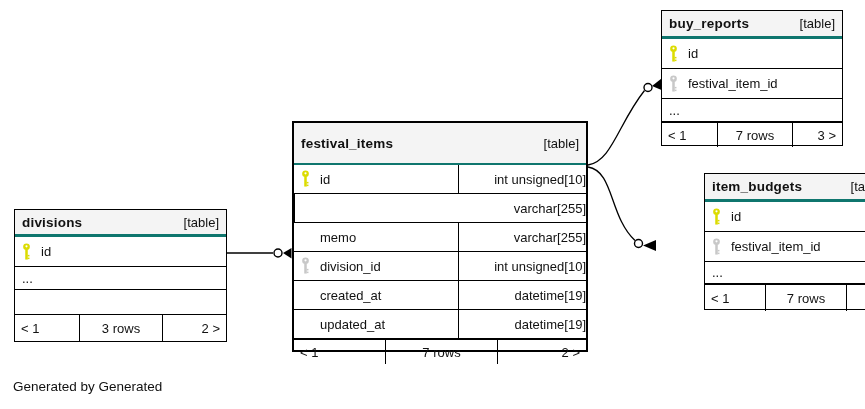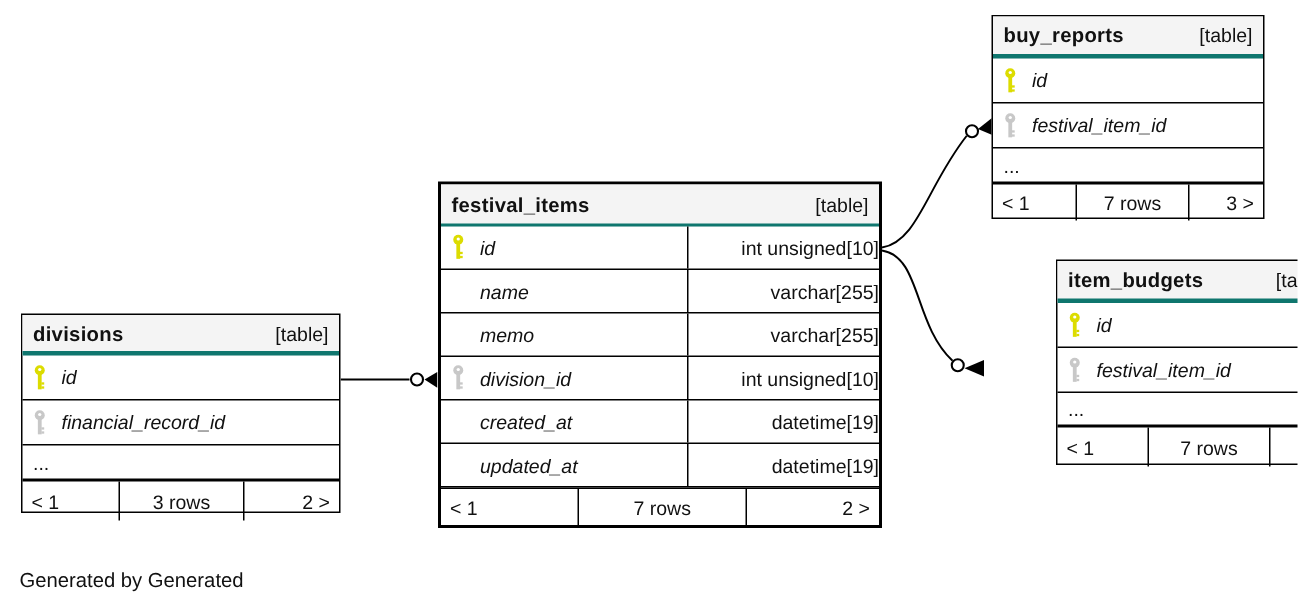--- a/index.html
+++ b/index.html
@@ -19,21 +19,21 @@
     padding:0 7px;border-bottom:3px solid #0f766e;box-sizing:border-box;flex:0 0 auto;
   }
   .tbl.focus .thead{border-bottom-width:2px;}
   .tname{font-weight:bold;font-size:13.5px;letter-spacing:.2px;}
   .ttag{font-size:13px;font-weight:normal;}
   .trow{
     display:flex;align-items:center;border-bottom:1px solid #000;
     box-sizing:border-box;flex:0 0 auto;
   }
   .trow:last-of-type{border-bottom:none;}
-  .cellpad{display:flex;align-items:center;padding-left:7px;box-sizing:border-box;height:100%;font-style:italic;}
+  .cellpad{display:flex;align-items:center;padding-left:7px;box-sizing:border-box;height:100%;}
   .cleft{width:164px;flex:0 0 auto;}
   .cright{flex:1;border-left:1px solid #000;padding-left:4px;display:flex;align-items:center;height:100%;box-sizing:border-box;justify-content:flex-end;}
   .key-svg{width:9px;height:18px;margin-right:10px;flex:0 0 auto;display:block;}
   .pk{color:#dcdc00;}
   .fk{color:#c8c8c8;}
   .key-ph{visibility:hidden;}
   .ellrow{padding-left:7px;align-items:center;}
   .tfoot{
     display:flex;align-items:stretch;border-top:1px solid #000;box-sizing:border-box;
     flex:0 0 auto;margin-top:auto;
@@ -44,21 +44,21 @@
   .fnext{justify-content:flex-end;padding-right:6px;border-left:1px solid #000;flex:1;}
   .credit{position:absolute;left:13px;top:379px;font-size:13.5px;z-index:2;}
   
   #t-divisions{left:14px;top:209px;width:213px;height:133px;}
   #t-divisions .thead{height:27px;}
   #t-divisions .trow{height:30px;}
   #t-divisions .ellrow{height:23px;}
   #t-divisions .tfoot{height:27px;}
   #t-divisions .fprev{width:64px;} #t-divisions .frows{width:83px;}
   #t-festival{left:292px;top:121px;width:296px;height:231px;}
-  #t-festival .thead{height:28px;}
+  #t-festival .thead{height:42px;}
   #t-festival .trow{height:29px;}
   #t-festival .tfoot{height:25px;}
   #t-festival .fprev{width:91px;} #t-festival .frows{width:112px;}
   #t-buyreports{left:661px;top:10px;width:182px;height:136px;}
   #t-buyreports .thead{height:28px;}
   #t-buyreports .trow{height:30px;}
   #t-buyreports .ellrow{height:23px;}
   #t-buyreports .tfoot{height:25px;}
   #t-buyreports .fprev{width:55px;} #t-buyreports .frows{width:75px;}
   #t-itembudgets{left:674px;top:173px;width:190px;height:137px;margin-left:30px;}
@@ -107,28 +107,20 @@
     <span class="ttag">[table]</span>
   </div>
   <div class="trow">
     <div class="cellpad">
       <svg class="key-svg pk">
           <use href="#key-icon"></use>
         </svg>
       <span>id</span>
     </div>
   </div>
-  <div class="trow">
-    <div class="cellpad">
-      <svg class="key-svg fk">
-          <use href="#key-icon"></use>
-        </svg>
-      <span>financial_record_id</span>
-    </div>
-  </div>
   <div class="trow ellrow">
     <span>...</span>
   </div>
   <div class="tfoot">
     <span class="fprev">&lt; 1</span>
     <span class="frows">3 rows</span>
     <span class="fnext">2 &gt;</span>
   </div>
 </div>
 
@@ -142,26 +134,20 @@
       <svg class="key-svg pk">
           <use href="#key-icon"></use>
         </svg>
       <span>id</span>
     </div>
     <div class="cright">
         <span>int unsigned[10]</span>
       </div>
   </div>
   <div class="trow">
-    <div class="cleft cellpad">
-      <svg class="key-svg key-ph">
-          <use href="#key-icon"></use>
-        </svg>
-      <span>name</span>
-    </div>
     <div class="cright">
         <span>varchar[255]</span>
       </div>
   </div>
   <div class="trow">
     <div class="cleft cellpad">
       <svg class="key-svg key-ph">
           <use href="#key-icon"></use>
         </svg>
       <span>memo</span>

